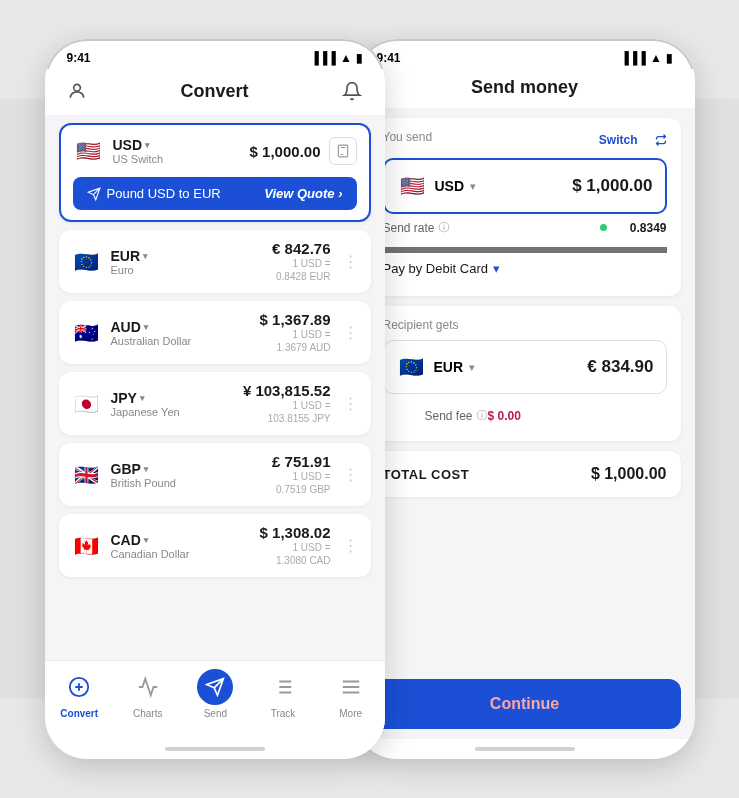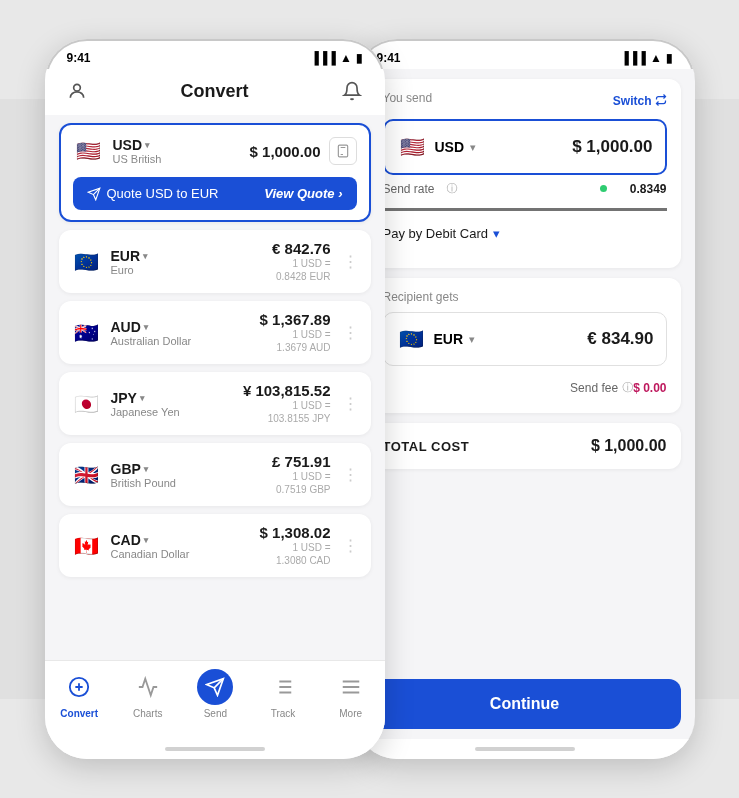--- a/index.html
+++ b/index.html
@@ -296,22 +296,22 @@
       display: flex;
       justify-content: space-between;
       align-items: center;
       margin-bottom: 8px;
     }
     .switch-btn {
       color: #1a4fd6;
       font-size: 12px;
       font-weight: 600;
       display: flex;
-      align-items: flex-start;
-      gap: 3px;
+      align-items: center;
+      gap: 17px;
     }
 
     .currency-row-input {
       display: flex;
       align-items: center;
       justify-content: space-between;
       border: 2px solid #1a4fd6;
       border-radius: 10px;
       padding: 10px 12px;
     }
@@ -347,22 +347,22 @@
       background: #2ecc71;
       border-radius: 50%;
     }
 
     .pay-method {
       display: flex;
       align-items: center;
       gap: 5px;
       font-size: 13px;
       color: #1a1a1a;
-      padding: 15px 0;
-      border-top: 3px solid #737373;
+      padding: 8px 0;
+      border-top: 6px solid #737373;
       margin-top: 6px;
     }
     .pay-caret {
       color: #1a4fd6;
     }
 
     .recipient-section {
       background: #fff;
       border-radius: 12px;
       padding: 12px 14px;
@@ -372,21 +372,21 @@
       font-size: 12px;
       color: #888;
       margin-bottom: 8px;
     }
     .currency-row-input.recipient {
       border: 1.5px solid #e0e0e0;
     }
 
     .send-fee-row {
       display: flex;
-      justify-content: flex-end;
+      justify-content: flex-start;
       align-items: center;
       padding: 6px 0;
       font-size: 12px;
       color: #666;
       margin-top: 8px;
       margin-left: 42px;
     }
     .fee-value {
       color: #be185d;
       font-weight: 600;
@@ -411,21 +411,21 @@
       font-size: 16px;
       font-weight: 700;
       color: #1a1a1a;
     }
 
     .continue-btn {
       background: #1a4fd6;
       border-radius: 12px;
       padding: 16px;
       text-align: center;
-      color: #ffffff;
+      color: #fca5a5;
       font-size: 16px;
       font-weight: 600;
       cursor: pointer;
       margin-top: auto;
     }
 
     .home-indicator {
       height: 20px;
       display: flex;
       justify-content: center;
@@ -479,21 +479,21 @@
 
         <div class="currency-card selected">
           <div class="currency-card-top">
             <div class="currency-left">
               <div class="flag-circle">🇺🇸</div>
               <div class="currency-info">
                 <div class="currency-code">
                   <span>USD</span>
                   <span class="caret">▾</span>
                 </div>
-                <div class="currency-name">US British</div>
+                <div class="currency-name">US Switch</div>
               </div>
             </div>
             <div class="currency-amount-section">
               <div class="currency-amount">$ 1,000.00</div>
               <div class="calc-icon">
                 <svg width="14" height="14" viewBox="0 0 24 24" fill="none" stroke="#999" stroke-width="2">
                   <rect x="4" y="2" width="16" height="20" rx="2"></rect>
                     <line x1="8" y1="6" x2="16" y2="6"></line>
                     <line x1="8" y1="10" x2="8" y2="10"></line>
                     <line x1="12" y1="10" x2="12" y2="10"></line>
@@ -507,21 +507,21 @@
               </div>
             </div>
           </div>
 
           <div class="send-quote-btn">
             <div class="send-quote-left">
               <svg width="14" height="14" viewBox="0 0 24 24" fill="none" stroke="#fff" stroke-width="2">
                 <line x1="22" y1="2" x2="11" y2="13"></line>
                   <polygon points="22 2 15 22 11 13 2 9 22 2"></polygon>
               </svg>
-              <span>Quote USD to EUR</span>
+              <span>Pound USD to EUR</span>
             </div>
             <span class="send-quote-right">View Quote ›</span>
           </div>
         </div>
 
         <div class="currency-card">
           <div class="currency-card-top">
             <div class="currency-left">
               <div class="flag-circle">🇪🇺</div>
               <div class="currency-info">
@@ -697,20 +697,23 @@
       <span>9:41</span>
       <div class="status-icons">
         <span>▐▐▐</span>
         <span>▲</span>
         <span>▮</span>
       </div>
     </div>
 
     <div class="screen">
 
+      <div class="send-header">
+        <span class="send-title">Send money</span>
+      </div>
 
       <div class="send-content">
 
         <div class="send-section">
           <div class="switch-row">
             <span class="section-label">You send</span>
             <div class="switch-btn">
               <span>Switch</span>
               <svg width="12" height="12" viewBox="0 0 24 24" fill="none" stroke="#1a4fd6" stroke-width="2.5">
                 <polyline points="17 1 21 5 17 9"></polyline>
@@ -723,21 +726,21 @@
           <div class="currency-row-input">
             <div class="currency-selector">
               <div class="flag-circle">🇺🇸</div>
               <span style="font-weight:600; font-size:14px;">USD</span>
               <span style="color:#888; font-size:11px;">▾</span>
             </div>
             <span class="amount-display">$ 1,000.00</span>
           </div>
 
           <div class="send-rate-row">
-            <div style="display:flex; align-items:center; gap:12px;">
+            <div style="display:flex; align-items:center; gap:4px;">
               <span>Send rate</span>
               <span style="color:#aaa; font-size:11px;">ⓘ</span>
             </div>
             <div class="rate-value">
               <div class="rate-dot"></div>
               <span>0.8349</span>
             </div>
           </div>
 
           <div class="pay-method">

